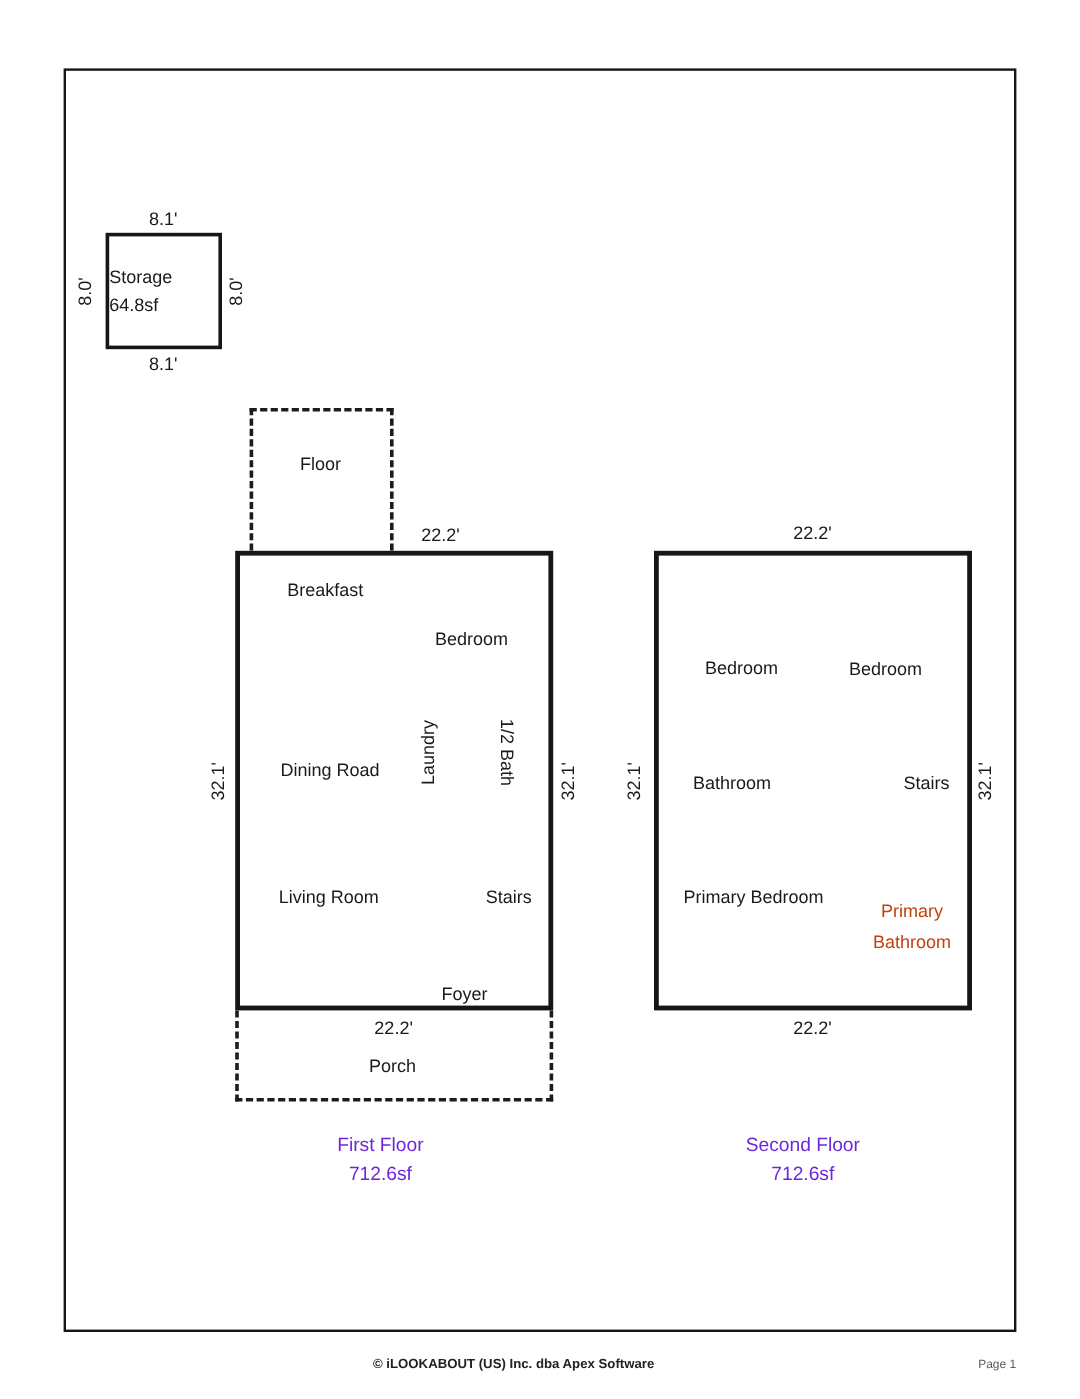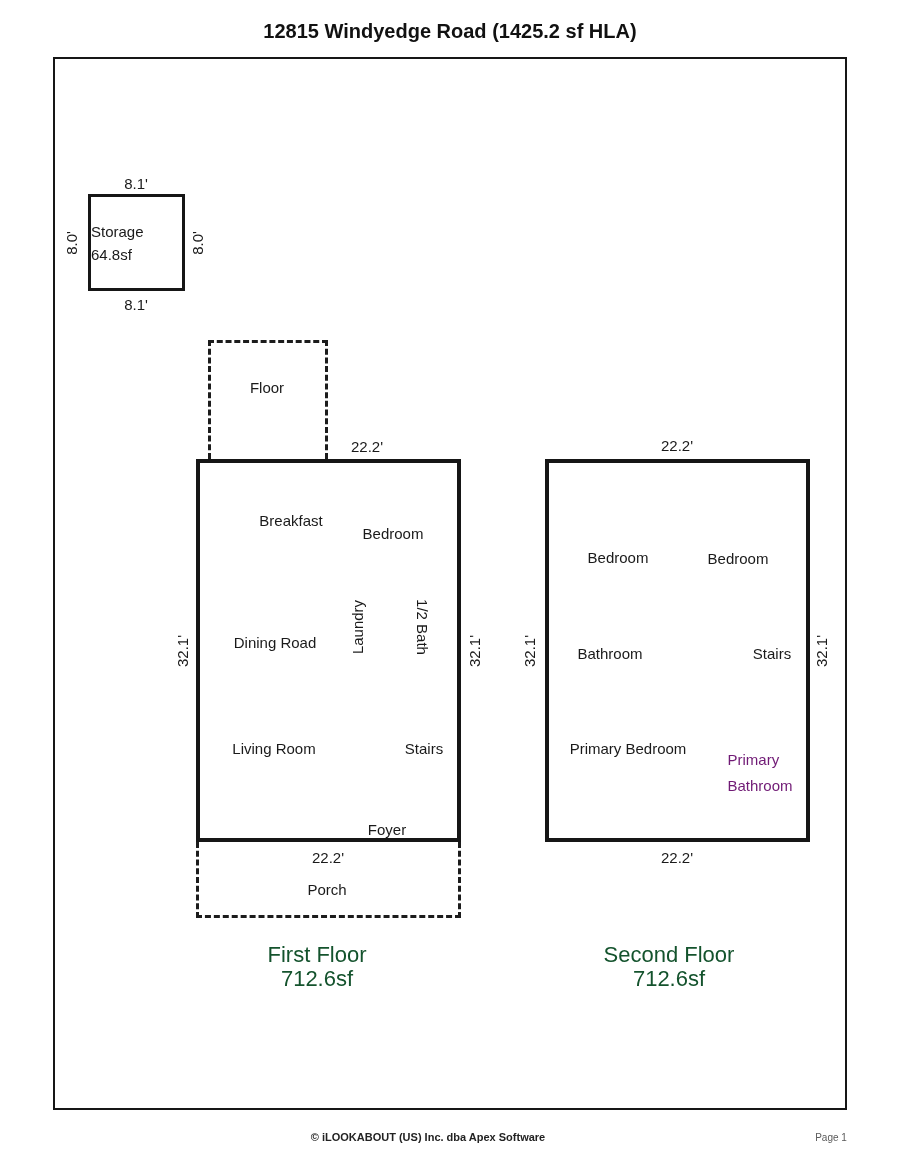--- a/index.html
+++ b/index.html
@@ -24,62 +24,61 @@
   .dash-porch{position:absolute;box-sizing:border-box;
     border-left:3px dashed #1c1c1c;border-right:3px dashed #1c1c1c;border-bottom:3px dashed #1c1c1c;}
   .lbl{
     position:absolute;font-size:15px;white-space:nowrap;
     transform:translate(-50%,-50%);color:#1a1a1a;
   }
   .lbl.rot-ccw{transform:translate(-50%,-50%) rotate(-90deg);}
   .lbl.rot-cw{transform:translate(-50%,-50%) rotate(90deg);}
   .caption{
     position:absolute;transform:translateX(-50%);text-align:center;
-    font-size:22px;line-height:24px;color:#14532d;white-space:nowrap;
+    font-size:16px;line-height:24px;color:#6d28d9;white-space:nowrap;
   }
   .two-line{
-    position:absolute;transform:translate(-50%,-50%);
-    font-size:15px;line-height:26px;color:#701a75;white-space:nowrap;
+    position:absolute;transform:translate(-50%,-50%);text-align:center;
+    font-size:15px;line-height:26px;color:#c2410c;white-space:nowrap;
   }
   .footer-copy{
     position:absolute;left:428px;top:1131px;transform:translateX(-50%);
     font-size:11px;font-weight:bold;color:#222;white-space:nowrap;
   }
   .footer-page{
     position:absolute;left:831px;top:1132px;transform:translateX(-50%);
     font-size:10px;color:#5a5a5a;white-space:nowrap;
   }
 </style>
 </head>
 <body>
 
 <div class="page">
 
-  <div class="title">12815 Windyedge Road (1425.2 sf HLA)</div>
 
   <div class="canvas-border"></div>
 
   <div class="lbl" style="left:136px;top:183px;">8.1'</div>
   <div class="lbl rot-ccw" style="left:71px;top:243px;">8.0'</div>
   <div class="lbl rot-ccw" style="left:197px;top:243px;">8.0'</div>
   <div class="lbl" style="left:136px;top:304px;">8.1'</div>
   <div class="thin-box" style="left:88px;top:194px;width:97px;height:97px;">
     <div class="line">Storage</div>
     <div class="line">64.8sf</div>
   </div>
 
   <div class="dash-patio" style="left:208px;top:340px;width:120px;height:119px;"></div>
   <div class="lbl" style="left:267px;top:387px;">Floor</div>
 
   <div class="lbl" style="left:367px;top:446px;">22.2'</div>
   <div class="lbl rot-ccw" style="left:182px;top:651px;">32.1'</div>
   <div class="lbl rot-ccw" style="left:474px;top:651px;">32.1'</div>
   <div class="solid-box" style="left:196px;top:459px;width:265px;height:383px;"></div>
 
-  <div class="lbl" style="left:271px;top:520px;margin-left:20px;">Breakfast</div>
+  <div class="lbl" style="left:271px;top:492px;">Breakfast</div>
   <div class="lbl" style="left:393px;top:533px;">Bedroom</div>
   <div class="lbl" style="left:275px;top:642px;">Dining Road</div>
   <div class="lbl rot-ccw" style="left:357px;top:627px;">Laundry</div>
   <div class="lbl rot-cw" style="left:422px;top:627px;">1/2 Bath</div>
   <div class="lbl" style="left:274px;top:748px;">Living Room</div>
   <div class="lbl" style="left:424px;top:748px;">Stairs</div>
   <div class="lbl" style="left:387px;top:809px;margin-top:20px;">Foyer</div>
 
   <div class="dash-porch" style="left:196px;top:842px;width:265px;height:76px;"></div>
   <div class="lbl" style="left:328px;top:857px;">22.2'</div>

